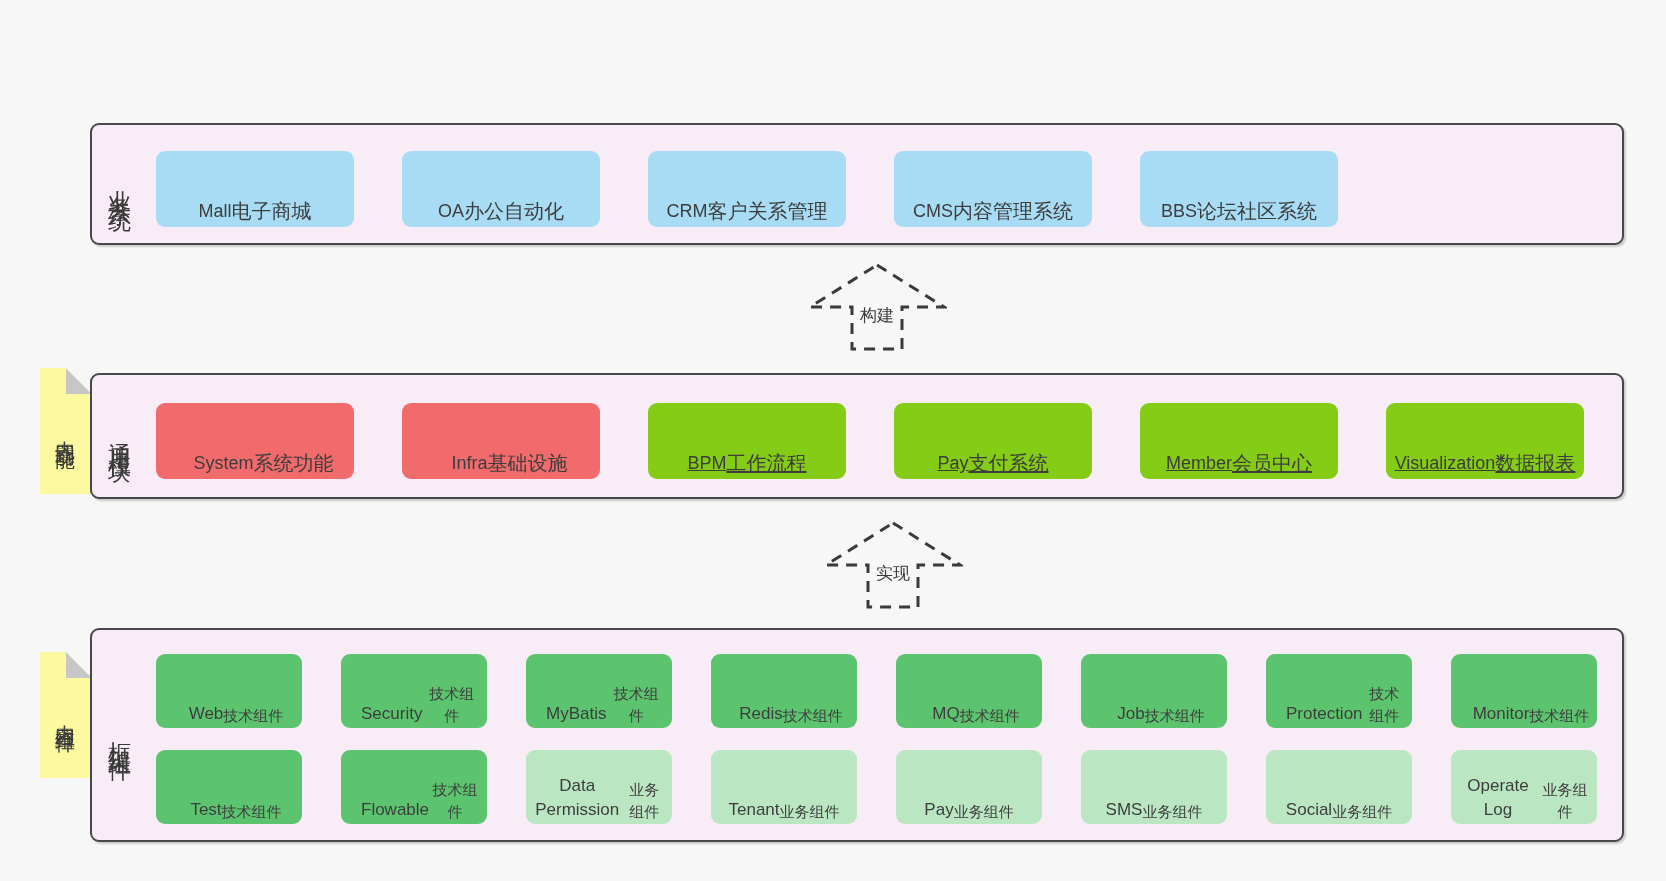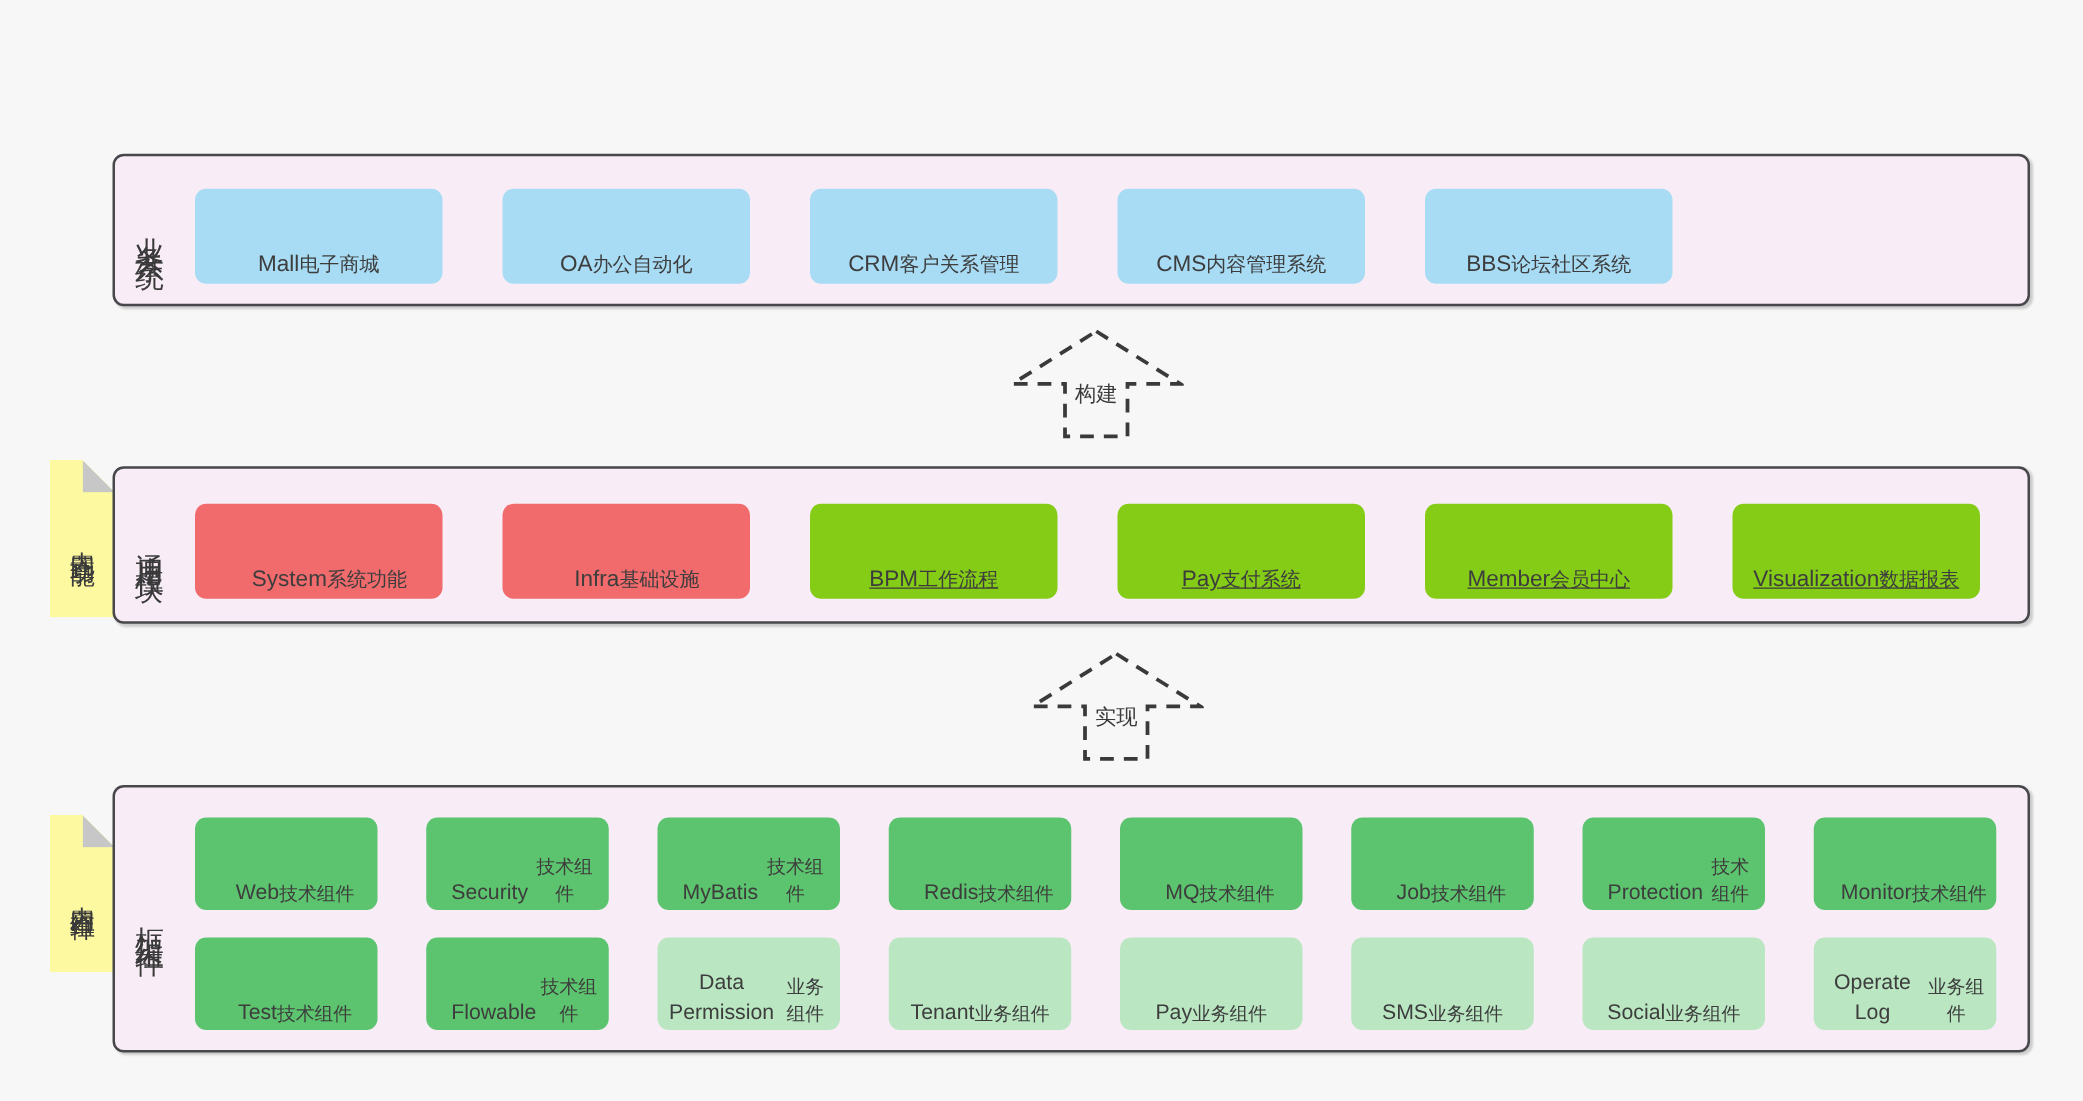--- a/index.html
+++ b/index.html
@@ -48,21 +48,21 @@
     border-radius:9px;
     display:flex;
     flex-direction:row;
     align-items:flex-end;
     justify-content:center;
     text-align:center;
     line-height:1.42;
     padding:2px 6px;
   }
   .box .en { font-size:18px; }
-  .box .zh { font-size:16px; }
+  .box .zh { font-size:20px; }
   .w6 { width:198px; height:76px; }
   .w8 { width:146px; height:74px; }
   .w8 .en { font-size:17px; }
   .w8 .zh { font-size:15px; }
 
   .blue   { background:#a8dcf5; }
   .red    { background:#f16a6c;padding-left:23px; }
   .pink   { background:#84cc16;text-decoration:underline; }
   .green  { background:#5cc46e;padding-left:20px; }
   .lgreen { background:#bae7c2; }

